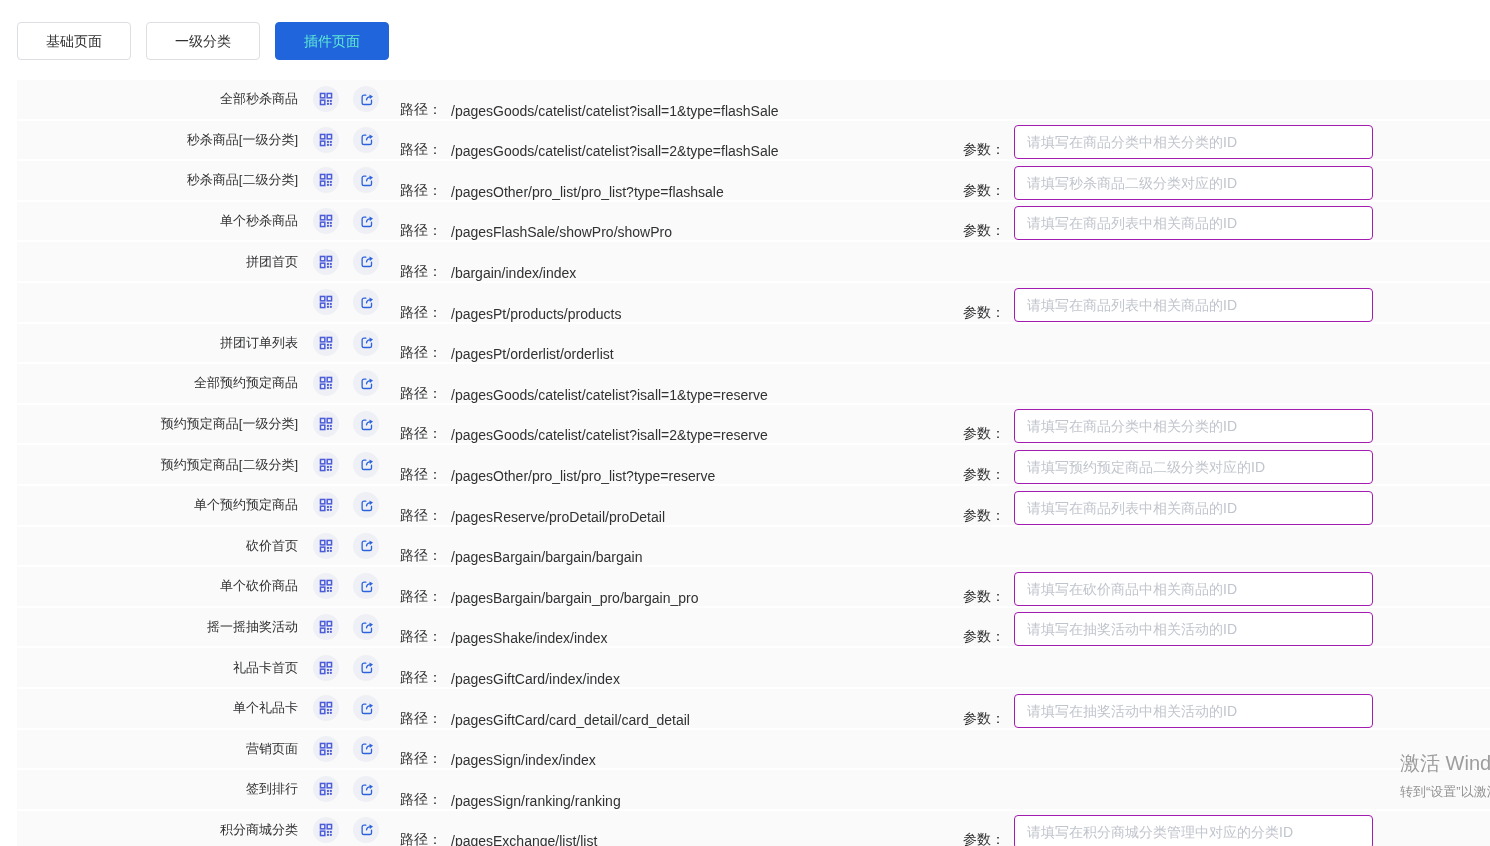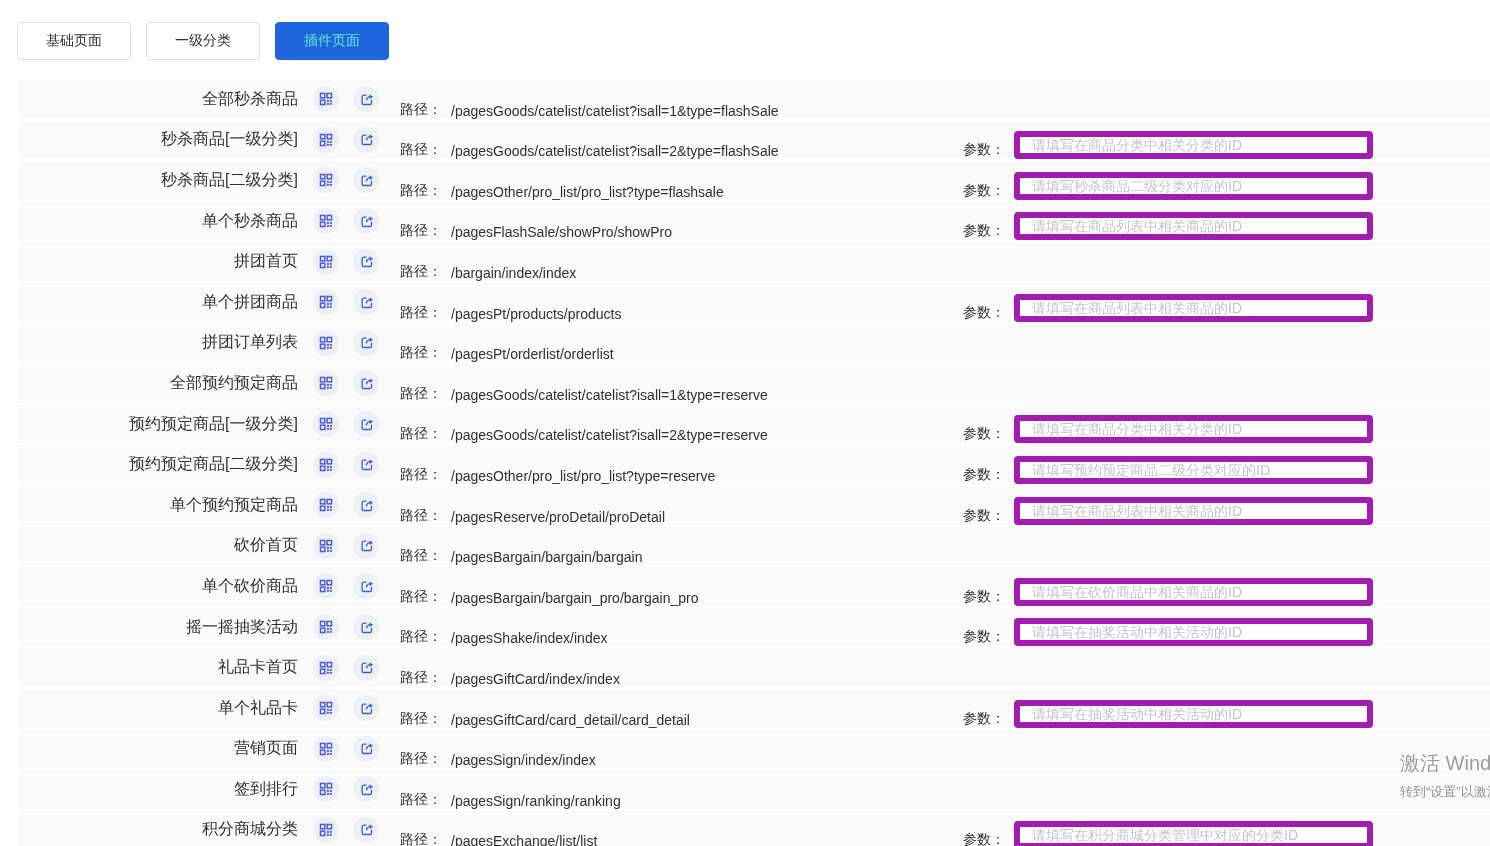--- a/index.html
+++ b/index.html
@@ -8,52 +8,52 @@
   .screen {
     position:relative; width:1490px; height:846px;
     background:#ffffff; overflow:hidden;
   }
   
   .tabs { position:absolute; top:22px; left:17px; display:flex; gap:15px; }
   .tab {
     width:114px; height:38px; background:#ffffff;
     border:1px solid #dcdee2; border-radius:4px;
     font-size:14px; color:#303133; cursor:pointer;
-    font-family:Liberation Mono, monospace; line-height:36px; text-align:center;
+    font-family:Liberation Sans, sans-serif; line-height:36px; text-align:center;
   }
   .tab.active { background:#2065dc; border-color:#2065dc; color:#5eead4; }
   
   .list { position:absolute; top:80px; left:17px; right:0; }
   .row { position:relative; height:38.6px; margin-bottom:2px; background:#fafafa; }
   .row-label {
     position:absolute; left:0; top:0; width:281px; height:100%;
     display:flex; align-items:center; justify-content:flex-end;
-    font-size:16px; color:#303133; white-space:nowrap;
+    font-size:13px; color:#303133; white-space:nowrap;
   }
   .icon-btn {
     position:absolute; top:50%; transform:translateY(-50%);
     width:26px; height:26px; border-radius:50%;
     background:#eef0f5; border:none; cursor:pointer;
     display:flex; align-items:center; justify-content:center; padding:0;
   }
   .icon-btn.qr { left:296px; }
   .icon-btn.share { left:336px; }
   .path {
     position:absolute; left:383px; top:0; height:100%;
     display:flex; align-items:flex-end; font-size:14px; color:#303133; white-space:nowrap;
   }
   .path-prefix { margin-right:9px; }
   .param {
     position:absolute; left:946px; top:0; height:100%;
     display:flex; align-items:flex-end;
   }
   .param-prefix { font-size:14px; color:#303133; margin-right:9px; white-space:nowrap; }
   .param-input {
-    width:359px; height:28px; background:#ffffff;
-    border:6px solid #a21caf; border-radius:4px;
+    width:359px; height:34px; background:#ffffff;
+    border:1px solid #a21caf; border-radius:4px;
     padding:0 12px; font-size:14px; color:#606266; font-family:inherit;
     outline:none;
   }
   .param-input::placeholder { color:#c0c4cc; opacity:1; }
   
   .watermark { position:absolute; left:1400px; top:750px; white-space:nowrap; pointer-events:none; }
   .wm1 { font-size:20px; color:#9d9d9d; }
   .wm2 { font-size:13px; color:#929292; margin-top:6px; }
 </style>
 </head>
@@ -216,21 +216,20 @@
       </svg>
     </button>
     <div class="path">
       <span class="path-prefix">路径：</span>
       <span class="path-value">/bargain/index/index</span>
     </div>
 
   </div>
 
   <div class="row">
-    <div class="row-label">单个拼团商品</div>
     <button class="icon-btn qr">
       <svg width="14" height="14" viewBox="0 0 24 24" fill="none" stroke="#4c5cd8" stroke-width="2.6">
         <rect x="2.5" y="2.5" width="7.5" height="7.5"></rect>
         <rect x="14" y="2.5" width="7.5" height="7.5"></rect>
         <rect x="2.5" y="14" width="7.5" height="7.5"></rect>
         <g fill="#4c5cd8" stroke="none">
           <rect x="13.6" y="13.6" width="3.4" height="3.4"></rect>
           <rect x="18.6" y="13.6" width="3.4" height="3.4"></rect>
           <rect x="13.6" y="18.6" width="3.4" height="3.4"></rect>
           <rect x="18.6" y="18.6" width="3.4" height="3.4"></rect>

